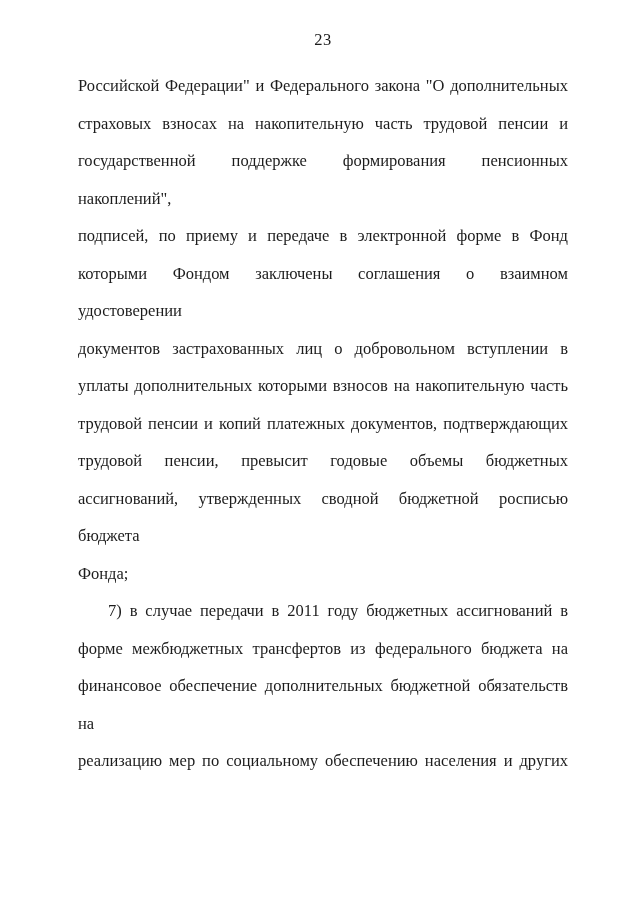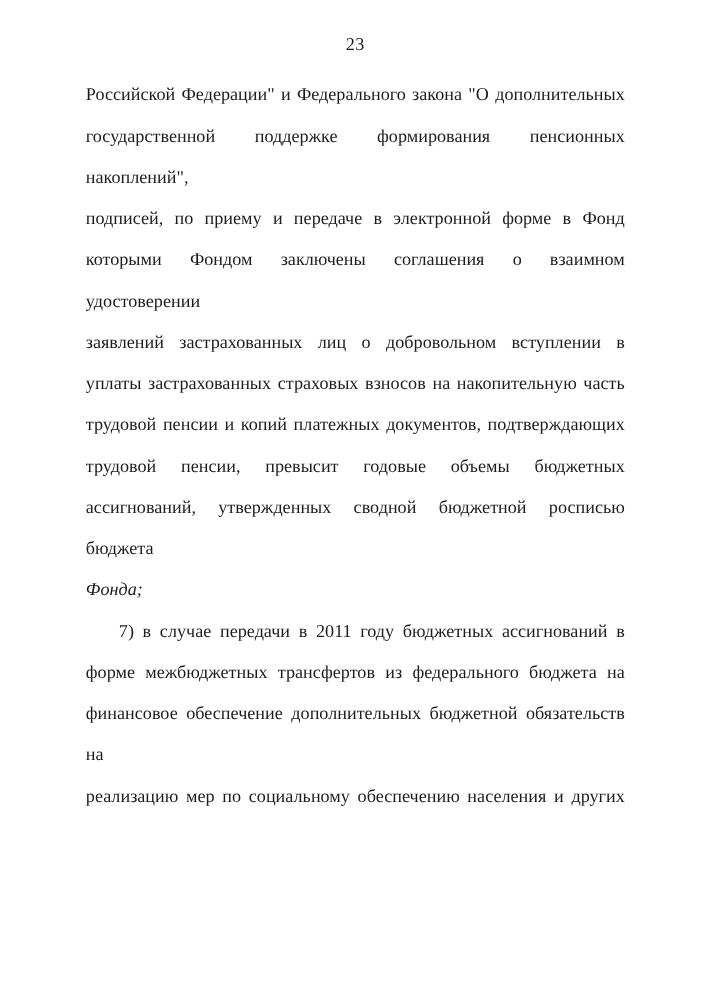--- a/index.html
+++ b/index.html
@@ -32,39 +32,39 @@
     margin-top: 17px;
   }
   .line {
     font-size: 16.5px;
     line-height: 37.5px;
     text-align: justify;
     text-align-last: justify;
   }
   .line-last {
     text-align-last: left;
-    font-style: italic;
   }
   .line-indent {
     text-indent: 30px;
   }
 </style>
 </head>
 <body style="background: rgb(255, 255, 255); color: rgb(28, 28, 28);">
 
 <div class="page">
   <div class="page-number">23</div>
 
   <div class="para para-first">
       <div class="line">Российской Федерации" и Федерального закона "О дополнительных</div>
+      <div class="line">страховых взносах на накопительную часть трудовой пенсии и</div>
       <div class="line">государственной поддержке формирования пенсионных накоплений",</div>
       <div class="line">подписей, по приему и передаче в электронной форме в Фонд</div>
       <div class="line">которыми Фондом заключены соглашения о взаимном удостоверении</div>
-      <div class="line">заявлений застрахованных лиц о добровольном вступлении в</div>
-      <div class="line">уплаты застрахованных страховых взносов на накопительную часть</div>
+      <div class="line">документов застрахованных лиц о добровольном вступлении в</div>
+      <div class="line">уплаты дополнительных которыми взносов на накопительную часть</div>
       <div class="line">трудовой пенсии и копий платежных документов, подтверждающих</div>
       <div class="line">трудовой пенсии, превысит годовые объемы бюджетных</div>
       <div class="line">ассигнований, утвержденных сводной бюджетной росписью бюджета</div>
       <div class="line line-last">Фонда;</div>
     </div>
 
   <div class="para">
       <div class="line line-indent">7) в случае передачи в 2011 году бюджетных ассигнований в</div>
       <div class="line">форме межбюджетных трансфертов из федерального бюджета на</div>
       <div class="line">финансовое обеспечение дополнительных бюджетной обязательств на</div>

